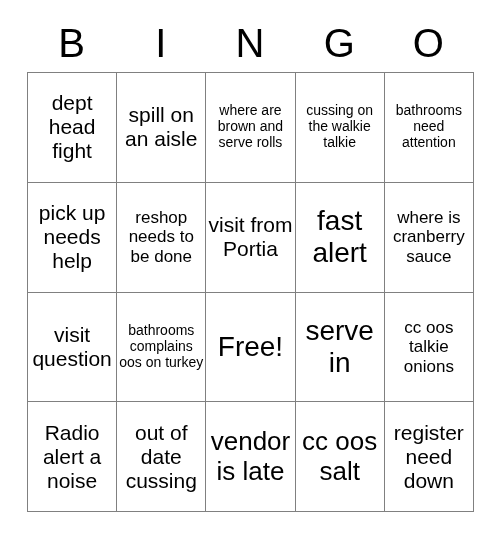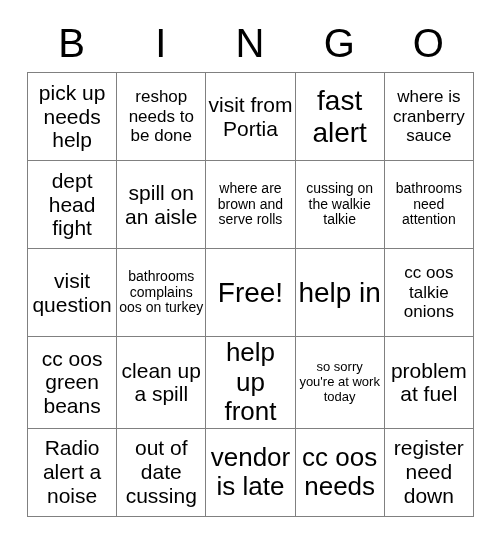--- a/index.html
+++ b/index.html
@@ -93,98 +93,81 @@
     <div class="header-letter">I</div>
     <div class="header-letter">N</div>
     <div class="header-letter">G</div>
     <div class="header-letter">O</div>
   </div>
 
   <table id="grid">
     <tbody>
       <tr>
         <td class="fs-lg">
+            <span class="cell-text">dept head fight</span>
+          </td>
+        <td class="fs-lg">
+            <span class="cell-text">spill on an aisle</span>
+          </td>
+        <td class="fs-sm">
+            <span class="cell-text">where are brown and serve rolls</span>
+          </td>
+        <td class="fs-sm">
+            <span class="cell-text">cussing on the walkie talkie</span>
+          </td>
+        <td class="fs-sm">
+            <span class="cell-text">bathrooms need attention</span>
+          </td>
+      </tr>
+      <tr>
+        <td class="fs-lg">
             <span class="cell-text">pick up needs help</span>
           </td>
         <td class="fs-md">
             <span class="cell-text">reshop needs to be done</span>
           </td>
         <td class="fs-lg">
             <span class="cell-text">visit from Portia</span>
           </td>
         <td class="fs-xxl">
             <span class="cell-text">fast alert</span>
           </td>
         <td class="fs-md">
             <span class="cell-text">where is cranberry sauce</span>
           </td>
       </tr>
       <tr>
         <td class="fs-lg">
-            <span class="cell-text">dept head fight</span>
-          </td>
-        <td class="fs-lg">
-            <span class="cell-text">spill on an aisle</span>
-          </td>
-        <td class="fs-sm">
-            <span class="cell-text">where are brown and serve rolls</span>
-          </td>
-        <td class="fs-sm">
-            <span class="cell-text">cussing on the walkie talkie</span>
-          </td>
-        <td class="fs-sm">
-            <span class="cell-text">bathrooms need attention</span>
-          </td>
-      </tr>
-      <tr>
-        <td class="fs-lg">
             <span class="cell-text">visit question</span>
           </td>
         <td class="fs-sm">
             <span class="cell-text">bathrooms complains oos on turkey</span>
           </td>
         <td class="fs-xxl">
             <span class="cell-text">Free!</span>
           </td>
         <td class="fs-xxl">
-            <span class="cell-text">help in</span>
+            <span class="cell-text">serve in</span>
           </td>
         <td class="fs-md">
             <span class="cell-text">cc oos talkie onions</span>
-          </td>
-      </tr>
-      <tr>
-        <td class="fs-lg">
-            <span class="cell-text">cc oos green beans</span>
-          </td>
-        <td class="fs-lg">
-            <span class="cell-text">clean up a spill</span>
-          </td>
-        <td class="fs-xl">
-            <span class="cell-text">help up front</span>
-          </td>
-        <td class="fs-xs">
-            <span class="cell-text">so sorry you're at work today</span>
-          </td>
-        <td class="fs-lg">
-            <span class="cell-text">problem at fuel</span>
           </td>
       </tr>
       <tr>
         <td class="fs-lg">
             <span class="cell-text">Radio alert a noise</span>
           </td>
         <td class="fs-lg">
             <span class="cell-text">out of date cussing</span>
           </td>
         <td class="fs-xl">
             <span class="cell-text">vendor is late</span>
           </td>
         <td class="fs-xl">
-            <span class="cell-text">cc oos needs</span>
+            <span class="cell-text">cc oos salt</span>
           </td>
         <td class="fs-lg">
             <span class="cell-text">register need down</span>
           </td>
       </tr>
     </tbody>
   </table>
 
 </div>
 

